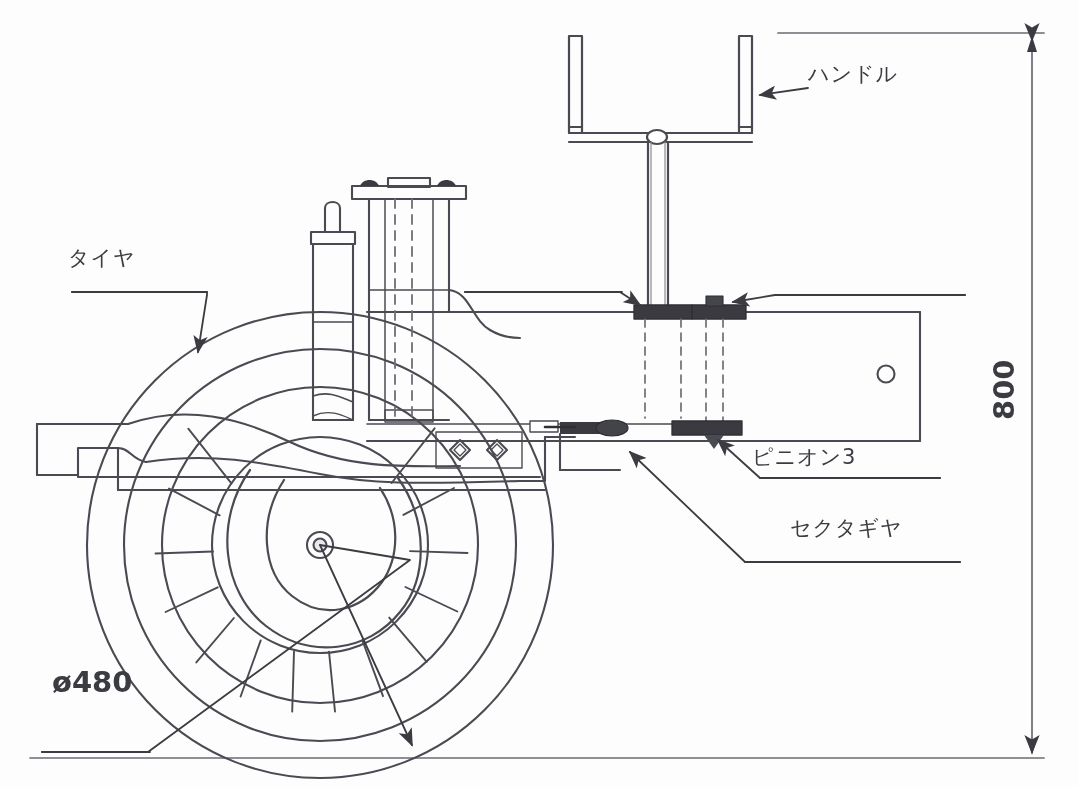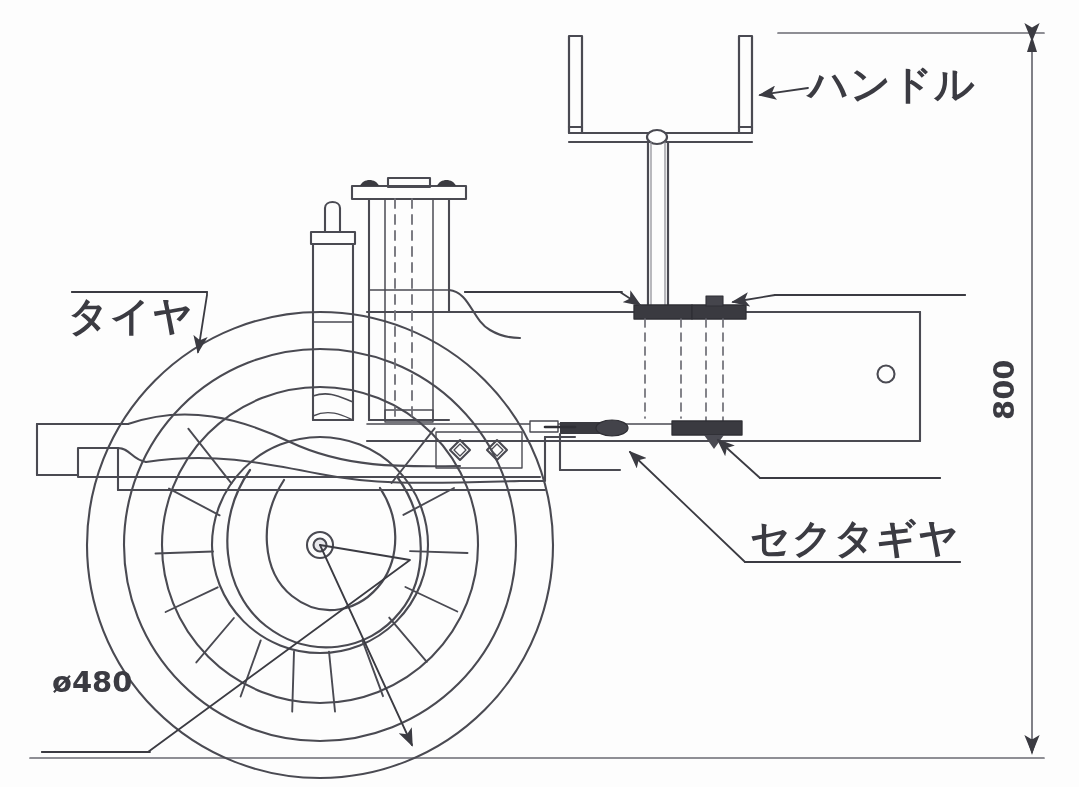--- a/index.html
+++ b/index.html
@@ -26,23 +26,23 @@
     height: 787px;
   }
   .lbl {
     position: absolute;
     color: #3b3b42;
     font-family: "DejaVu Sans", "Liberation Sans", sans-serif;
     white-space: nowrap;
     line-height: 1;
   }
   .lbl-jp {
-    font-size: 40px;
+    font-size: 21px;
     letter-spacing: 1px;
-    font-weight: 700;
+    font-weight: 400;
   }
   .lbl-dim {
     font-size: 29px;
     font-weight: 700;
     font-family: "DejaVu Sans", "Liberation Sans", sans-serif;
   }
   .lbl-rot {
     transform: rotate(-90deg);
     transform-origin: left top;
   }
@@ -276,24 +276,25 @@
         <line x1="760" y1="478" x2="940" y2="478"></line>
         <line x1="745" y1="562" x2="960" y2="562"></line>
         <line x1="42" y1="752" x2="150" y2="752"></line>
       </g>
 
     </g>
   </svg>
 
   <div class="lbl lbl-jp" style="left:808px; top:64px;">ハンドル</div>
 
-  <div class="lbl lbl-jp" style="left:68px; top:248px;margin-top:48px;">タイヤ</div>
-
-
-
-
-  <div class="lbl lbl-jp" style="left:750px; top:518px;">セクタギヤ</div>
+  <div class="lbl lbl-jp" style="left:68px; top:248px;">タイヤ</div>
+
+
+
+  <div class="lbl lbl-jp" style="left:752px; top:447px;">ピニオン3</div>
+
+  <div class="lbl lbl-jp" style="left:790px; top:518px;">セクタギヤ</div>
 
   <div class="lbl lbl-dim" style="left:52px; top:668px;">ø480</div>
 
   <div class="lbl lbl-dim lbl-rot" style="left:990px; top:420px;">800</div>
 
 </div>
 
 </body></html>

